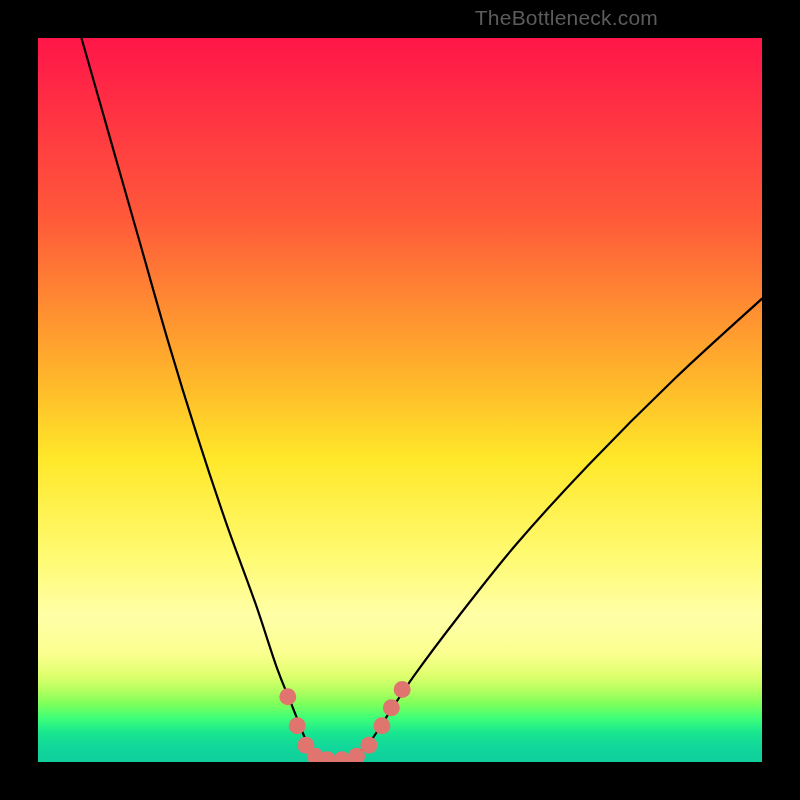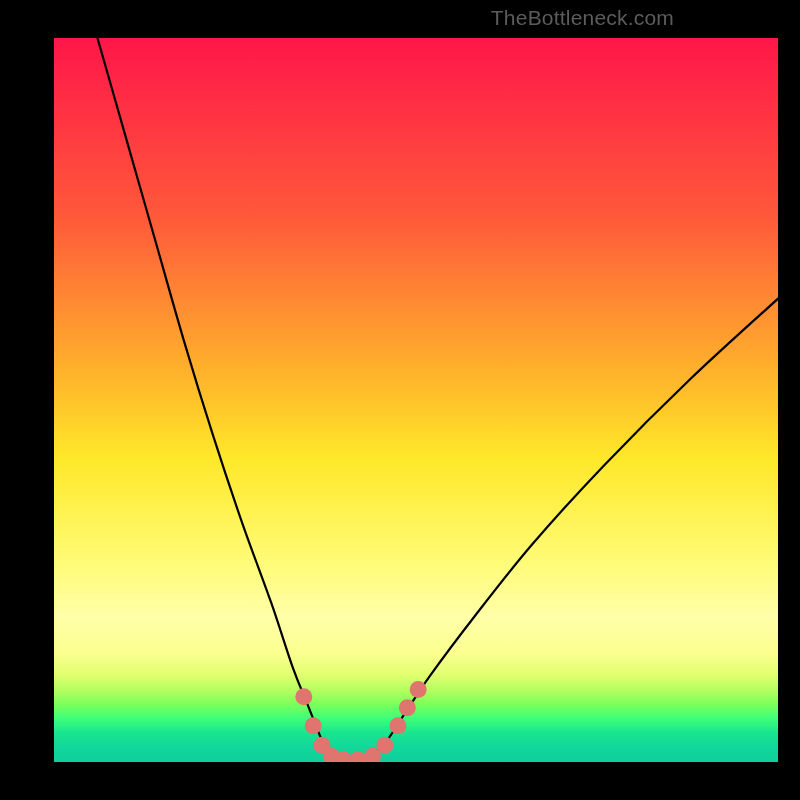--- a/index.html
+++ b/index.html
@@ -6,21 +6,21 @@
     margin: 0;
     padding: 0;
     width: 800px;
     height: 800px;
     background: #000;
     overflow: hidden;
     font-family: Arial, Helvetica, sans-serif;
   }
   .frame {
     position: absolute;
-    left: 16px;
+    left: 0;
     top: 0;
     width: 668px;
     height: 800px;
     background: #000;
   }
   .plot-area {
     position: absolute;
     left: 38px;
     top: 38px;
     width: 724px;

